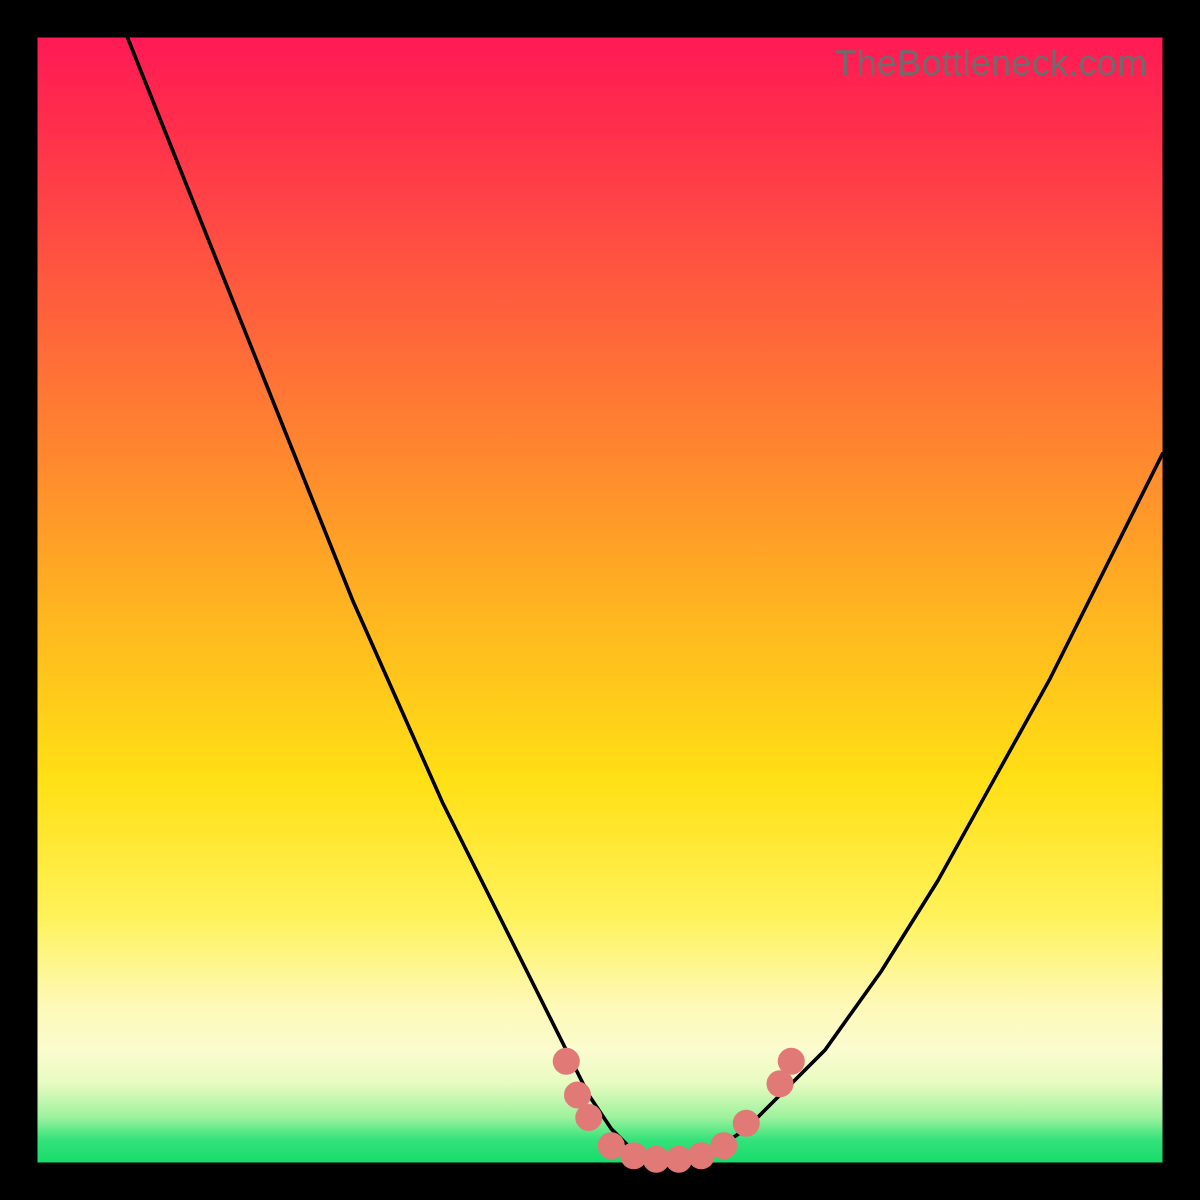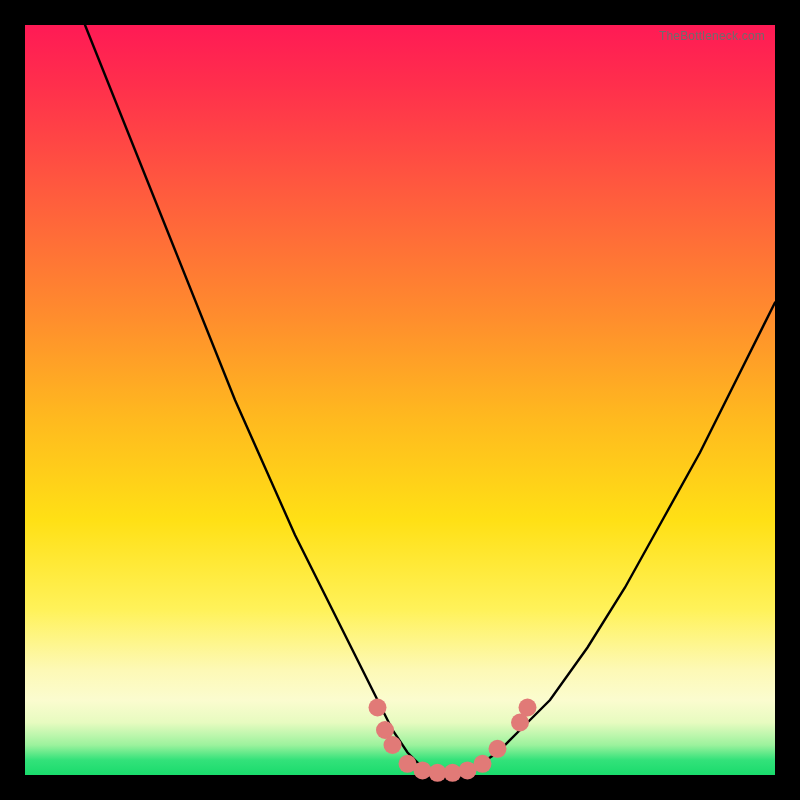--- a/index.html
+++ b/index.html
@@ -38,21 +38,21 @@
       #9cf29d 96%,
       #33e27a 98%,
       #19db6c 100%
     );
   }
   .watermark {
     position: absolute;
     top: 4px;
     right: 10px;
     color: #6d6d6d;
-    font-size: 12px;
+    font-size: 24px;
     letter-spacing: 0.2px;
     font-weight: 500;
     user-select: none;
   }
   svg.curve {
     position: absolute;
     inset: 0;
     width: 750px;
     height: 750px;
     overflow: visible;

